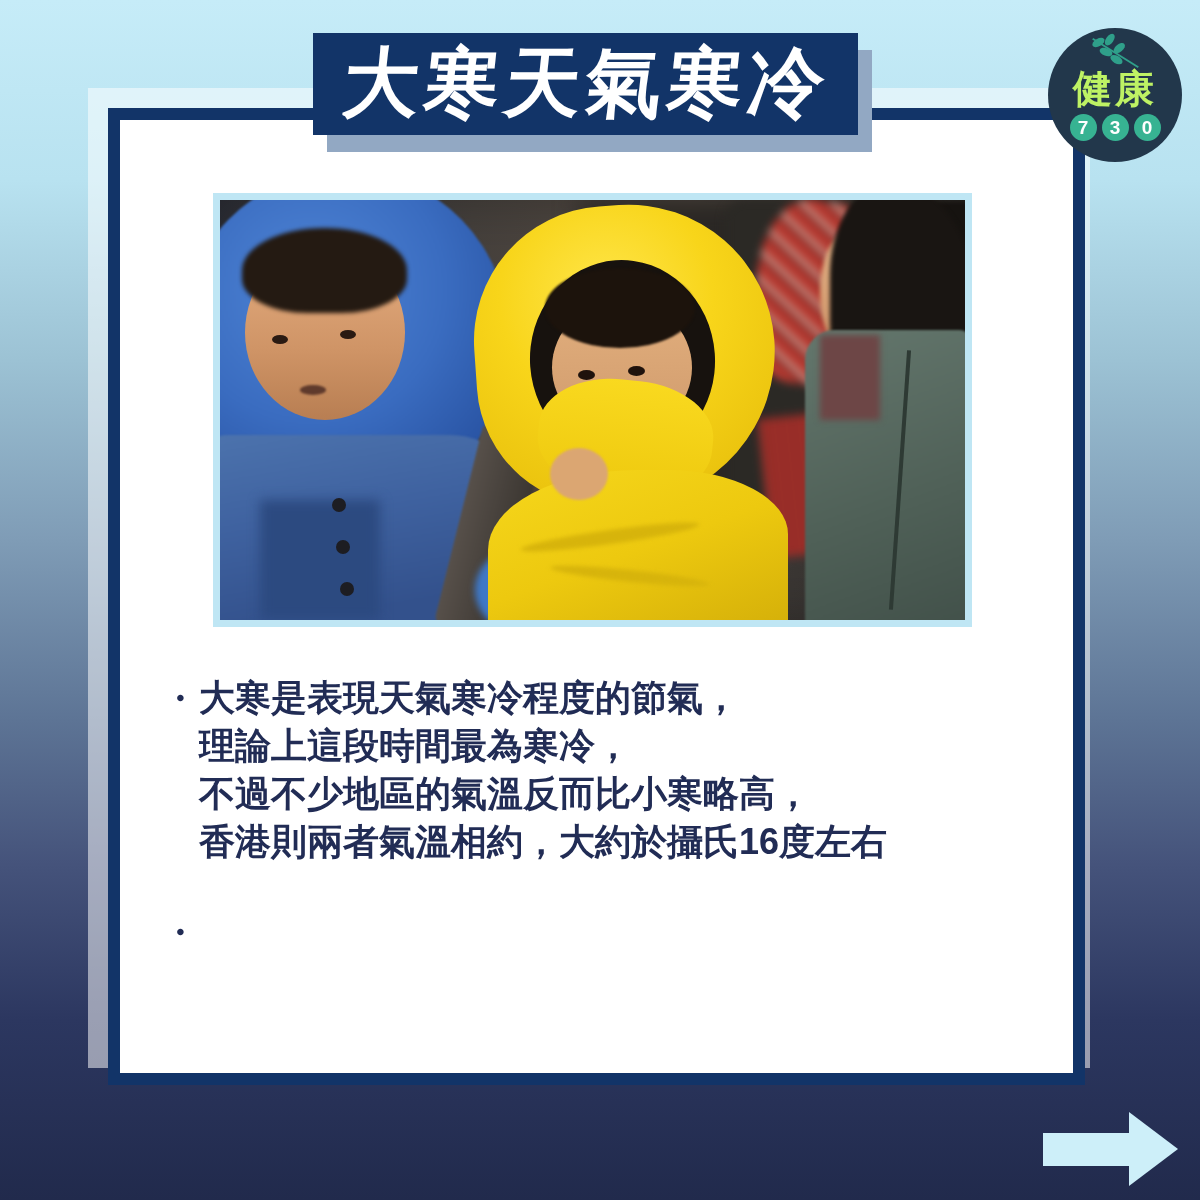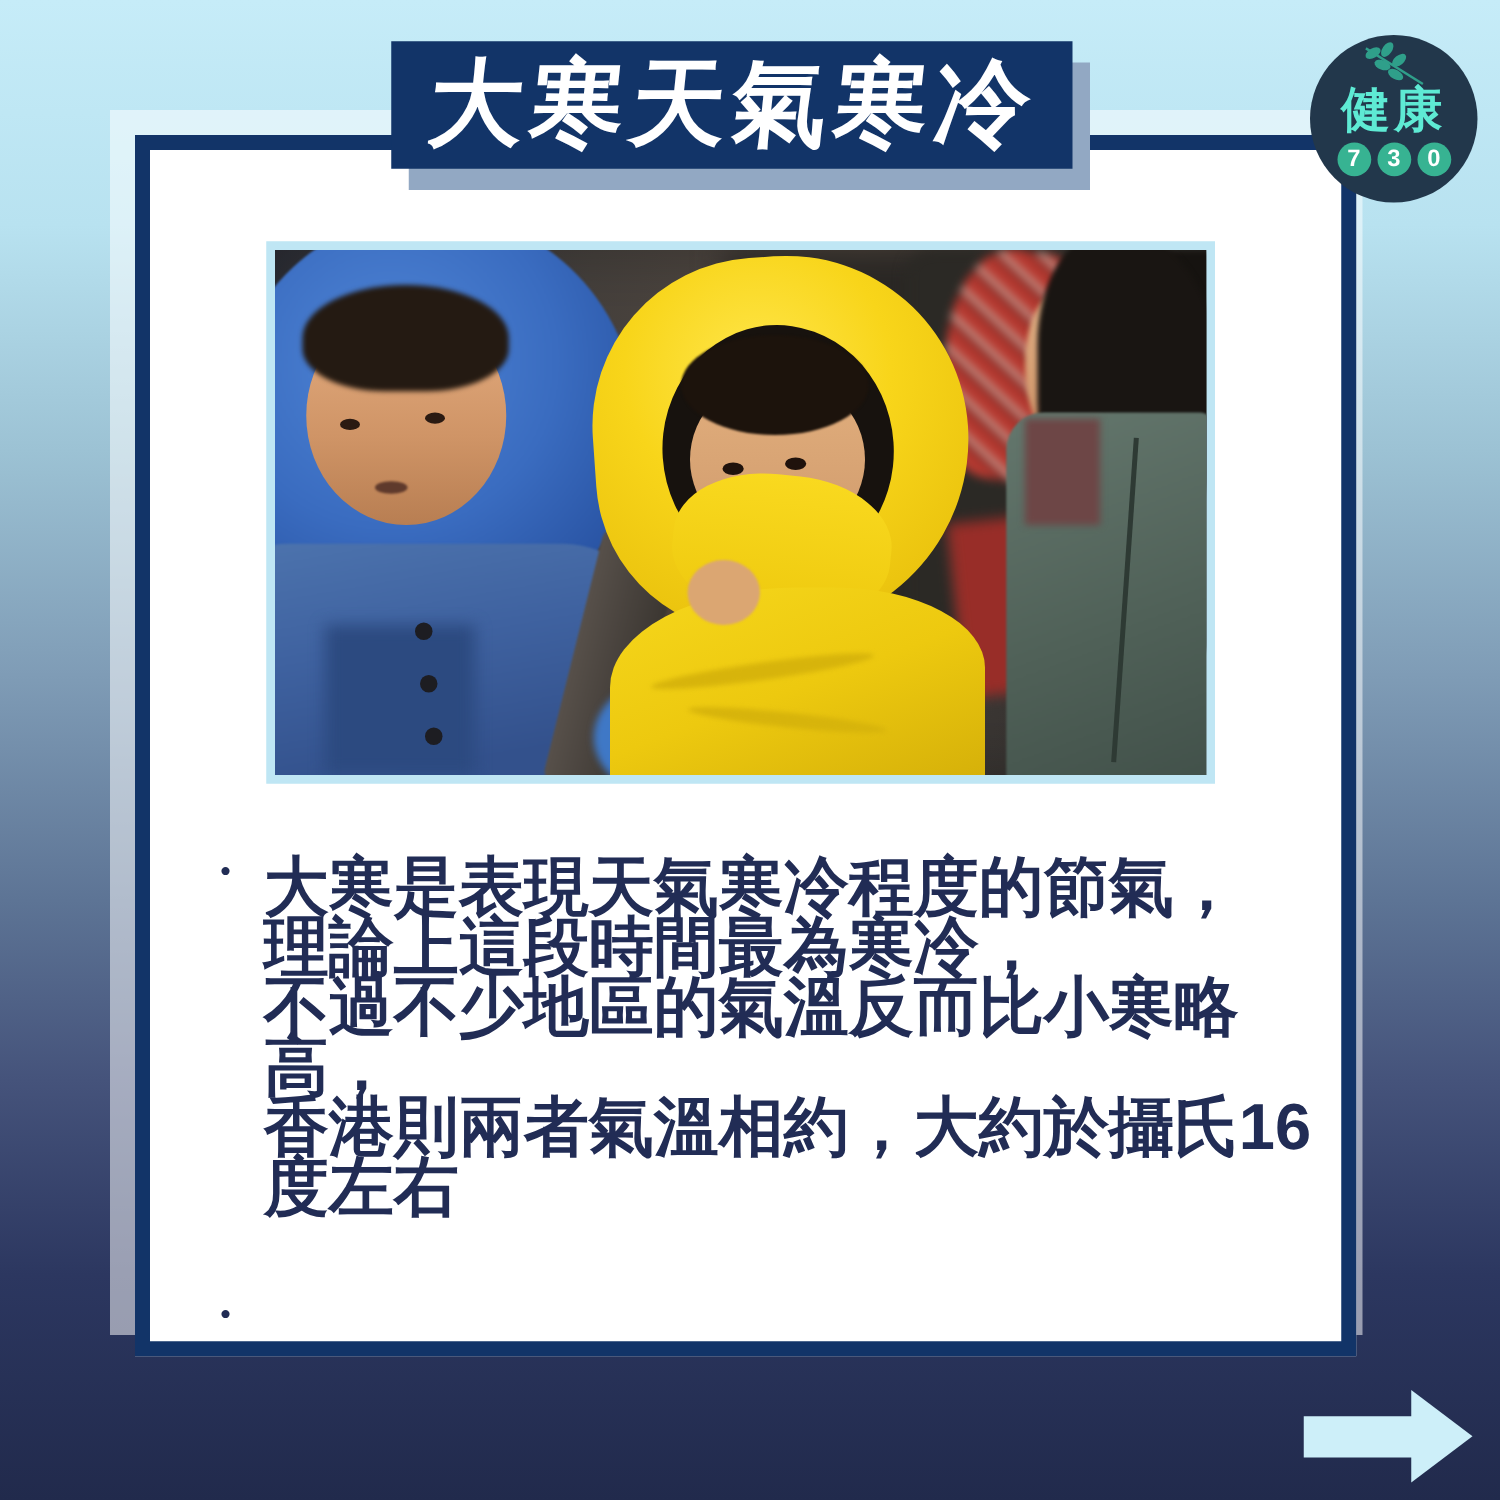--- a/index.html
+++ b/index.html
@@ -23,21 +23,21 @@
   .banner{position:absolute;left:313px;top:33px;width:545px;height:102px;
     background:#123468;display:flex;align-items:center;justify-content:center;
     box-shadow:14px 17px 0 0 #92a8c3;}
   .banner .title{color:#ffffff;font-size:76px;font-weight:900;
     letter-spacing:5px;transform:skewX(-6deg);white-space:nowrap;}
   
   .logo{position:absolute;left:1048px;top:28px;width:134px;height:134px;
     border-radius:50%;background:#22374b;display:flex;flex-direction:column;
     align-items:center;z-index:5;}
   .logo-leaf{margin-top:5px;height:38px;}
-  .logo-name{color:#5eead4;font-size:39px;font-weight:900;letter-spacing:3px;
+  .logo-name{color:#bef264;font-size:39px;font-weight:900;letter-spacing:3px;
     line-height:40px;margin-top:-2px;}
   .logo-digits{display:flex;gap:5px;margin-top:5px;}
   .logo-digit{width:27px;height:27px;border-radius:50%;background:#37b392;
     color:#fff;font-size:19px;font-weight:bold;display:flex;
     align-items:center;justify-content:center;}
   
   .photo-frame{position:absolute;left:213px;top:193px;width:759px;height:434px;
     background:#bfe6f4;padding:7px;box-sizing:border-box;}
   .photo{position:relative;width:100%;height:100%;overflow:hidden;
     background:linear-gradient(105deg,#2e3038 0%,#45403c 30%,#544a42 55%,#3c3835 75%,#2f2b28 100%);
@@ -99,21 +99,21 @@
   .cc-fold2{left:330px;top:370px;width:160px;height:12px;border-radius:50%;
     background:#d7b40b;transform:rotate(6deg);filter:blur(2px);}
   .cc-hand{left:330px;top:248px;width:58px;height:52px;border-radius:50%;
     background:#dba672;filter:blur(1px);}
   .blue-shoulder{left:255px;top:340px;width:130px;height:100px;border-radius:50%;
     background:#3f78c6;filter:blur(3px);}
   
   .bullets{position:absolute;left:163px;top:674px;width:905px;}
   .bullet{display:flex;align-items:flex-start;margin-bottom:42px;}
   .marker{color:#212c55;font-size:34px;font-weight:900;line-height:48px;width:36px;flex:0 0 36px;}
-  .btext{margin:12px;color:#212c55;font-size:52px;font-weight:900;line-height:48px;
+  .btext{margin:0;color:#212c55;font-size:36px;font-weight:900;line-height:48px;
     white-space:pre-line;letter-spacing:0px;}
   
   .arrow{position:absolute;left:1043px;top:1112px;width:135px;height:74px;cursor:pointer;}
   .arrow-rect{position:absolute;left:0;top:21px;width:88px;height:33px;background:#cdeff9;}
   .arrow-tri{position:absolute;left:86px;top:0;width:0;height:0;
     border-top:37px solid transparent;border-bottom:37px solid transparent;
     border-left:49px solid #cdeff9;}
 </style>
 </head>
 <body>

